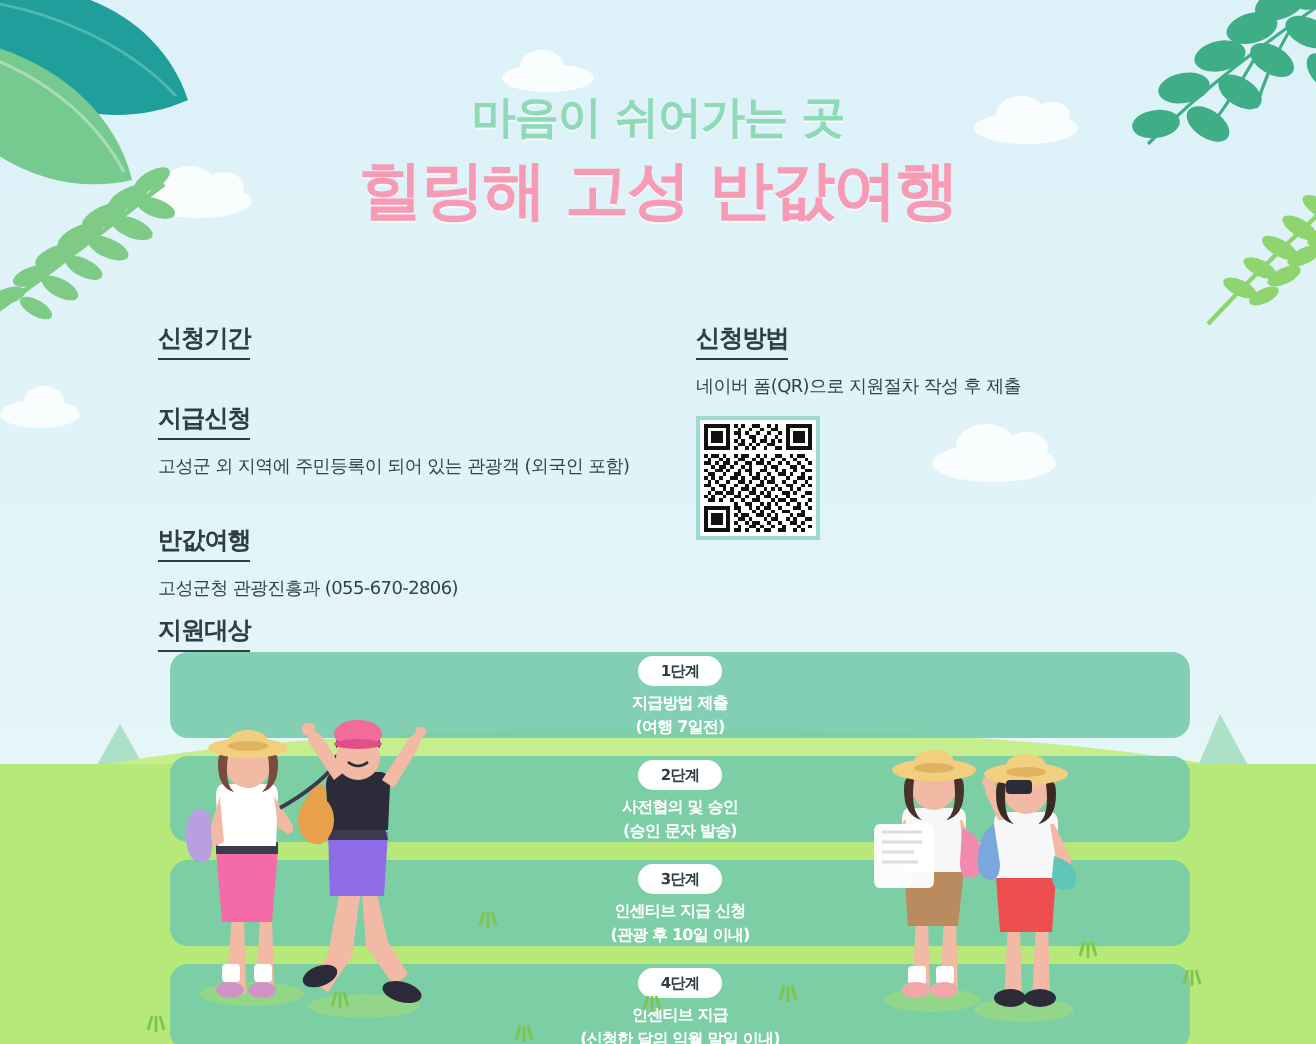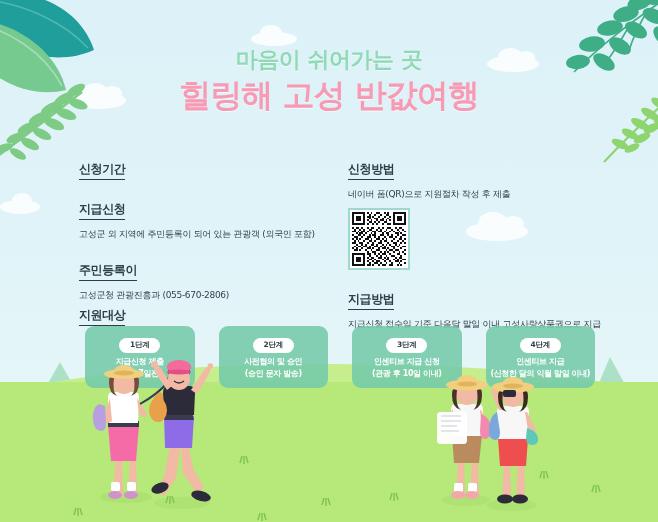--- a/index.html
+++ b/index.html
@@ -58,21 +58,21 @@
                border-bottom:1.6px solid #2f3e46;padding-bottom:1px;letter-spacing:-.4px;}
   .field-value{margin-top:8px;font-size:9px;color:#33414a;letter-spacing:-.3px;line-height:1.4;}
 
   .qr{width:62px;height:62px;margin-top:7px;border:2px solid #9fd8cf;background:#fff;padding:2px;
       box-sizing:border-box;}
   .qr svg{display:block;width:100%;height:100%;}
 
   
   .steps-label-wrap{position:absolute;left:79px;top:304px;}
   .steps{position:absolute;left:85px;top:326px;width:510px;height:62px;
-         display:flex;gap:24px;}
+         display:flex;gap:9px;flex-direction:column;}
   .step{flex:1;background:rgba(116,201,170,.88);border-radius:9px;
         display:flex;flex-direction:column;align-items:center;justify-content:center;
         padding-top:2px;box-sizing:border-box;}
   .step-badge{background:#ffffff;color:#2f3e46;font-size:7.5px;font-weight:bold;
               border-radius:9px;padding:2.5px 11px;letter-spacing:-.3px;}
   .step-line{font-size:8px;color:#ffffff;font-weight:bold;margin-top:4px;letter-spacing:-.4px;
              text-align:center;line-height:1.25;}
   .step-line.sub{margin-top:2px;}
 
   
@@ -181,21 +181,21 @@
     <div class="field">
       <span class="field-label">신청기간</span>
     </div>
 
     <div class="field">
       <span class="field-label">지급신청</span>
       <div class="field-value">고성군 외 지역에 주민등록이 되어 있는 관광객 (외국인 포함)</div>
     </div>
 
     <div class="field">
-      <span class="field-label">주민등록이</span>
+      <span class="field-label">반값여행</span>
       <div class="field-value">고성군청 관광진흥과 (055-670-2806)</div>
     </div>
 
   </div>
 
   <div class="col col-right">
 
     <div class="field">
       <span class="field-label">신청방법</span>
       <div class="field-value">네이버 폼(QR)으로 지원절차 작성 후 제출</div>
@@ -434,35 +434,31 @@
             <rect x="14" y="28" width="1" height="1"></rect>
               <rect x="16" y="28" width="2" height="1"></rect>
             <rect x="20" y="28" width="2" height="1"></rect>
               <rect x="24" y="28" width="1" height="1"></rect>
             <rect x="26" y="28" width="1" height="1"></rect>
           </g>
         </svg>
       </div>
     </div>
 
-    <div class="field" style="margin-top:14px">
-      <span class="field-label">지급방법</span>
-      <div class="field-value">지급신청 접수일 기준 다음달 말일 이내 고성사랑상품권으로 지급</div>
-    </div>
 
   </div>
 
   <div class="steps-label-wrap">
     <span class="field-label">지원대상</span>
   </div>
 
   <div class="steps">
     <div class="step">
       <div class="step-badge">1단계</div>
-      <div class="step-line">지급신청 제출</div>
+      <div class="step-line">지급방법 제출</div>
       <div class="step-line sub">(여행 7일전)</div>
     </div>
     <div class="step">
       <div class="step-badge">2단계</div>
       <div class="step-line">사전협의 및 승인</div>
       <div class="step-line sub">(승인 문자 발송)</div>
     </div>
     <div class="step">
       <div class="step-badge">3단계</div>
       <div class="step-line">인센티브 지급 신청</div>

